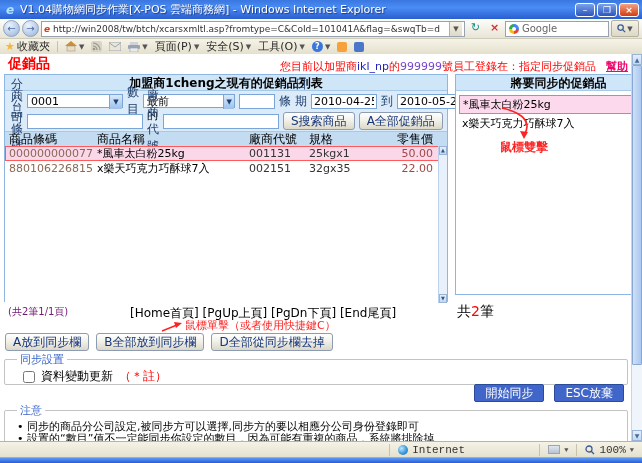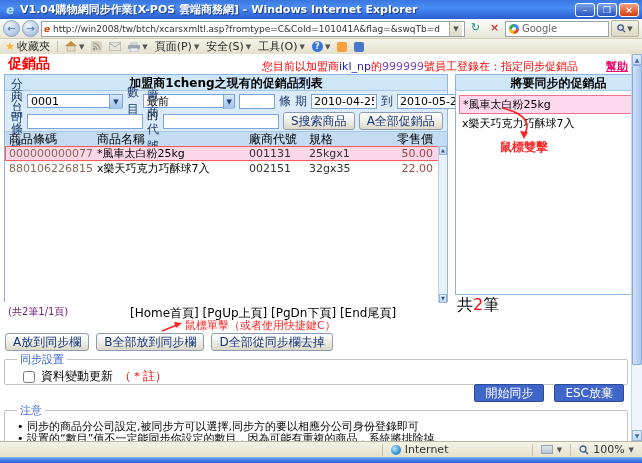--- a/index.html
+++ b/index.html
@@ -5,21 +5,21 @@
   * { box-sizing: border-box; margin: 0; padding: 0; }
   html,body { background:#d8d4c8; }
   body { font-family:"DejaVu Sans","Liberation Sans",sans-serif; }
   .window { position:relative; width:642px; height:463px; background:#fff; overflow:hidden; }
 
   
   .titlebar { position:absolute; top:0; left:0; width:642px; height:19px;
     background:linear-gradient(180deg,#3a77e0 0%,#4a8cf5 40%,#2a5ed0 100%);
     display:flex; align-items:center; padding:0 3px; }
   .ie-icon { width:14px; height:14px; color:#aee2ff; font-weight:bold; font-style:italic; font-size:12px; line-height:14px; text-align:center; }
-  .title-text { color:#fff; font-size:11px; font-weight:bold; text-shadow:1px 1px 1px #1a3c8a; margin-left:3px; flex:1; white-space:nowrap; overflow:hidden; }
+  .title-text { color:#fff; font-size:11px; font-weight:normal; text-shadow:1px 1px 1px #1a3c8a; margin-left:3px; flex:1; white-space:nowrap; overflow:hidden; }
   .tb-btns { display:flex; gap:2px; }
   .tb-btn { width:20px; height:14px; border:1px solid #fff; border-radius:3px; color:#fff; font-size:9px; line-height:12px; text-align:center; }
   .tb-min,.tb-restore { background:linear-gradient(#7aa1e8,#2a55c0); }
   .tb-close { background:linear-gradient(#f3a183,#d53c10); font-weight:bold; }
   .tb-min::after{content:"–";} .tb-restore::after{content:"❐";} .tb-close::after{content:"×";}
 
   
   .addressbar { position:absolute; top:19px; left:0; width:642px; height:20px;
     background:linear-gradient(#fdfdfb,#e8e5d6); display:flex; align-items:center; padding:1px 3px; gap:2px; border-bottom:1px solid #cfccba; }
   .nav-btn { width:17px; height:17px; border-radius:50%; border:1px solid #8fa3c0;
@@ -48,21 +48,21 @@
   .menu-label { font-size:11px;text-align:right; }
   .help-circ { width:11px; height:11px; border-radius:50%; background:#3a77d8; color:#fff; font-size:8px; line-height:11px; text-align:center; font-weight:bold; }
   .sq { width:10px; height:10px; border-radius:2px; display:inline-block; }
 
   
   .viewport { position:absolute; top:54px; left:0; width:642px; height:387px; background:#fff; overflow:hidden; }
   .page-title { position:absolute; left:8px; top:1px; color:#f00; font-weight:bold; font-size:14px; }
   .login-line { position:absolute; right:14px; top:5px; font-size:11px; color:#f00; white-space:nowrap; }
   .login-line .merchant { color:#2222bb; }
   .login-line .empno { color:#7744cc; }
-  .help-link { color:#f0066a; text-decoration:underline; margin-left:28px; font-weight:bold; }
+  .help-link { color:#f0066a; text-decoration:underline; margin-left:10px; font-weight:bold; }
 
   
   .left-panel { position:absolute; left:4px; top:20px; width:444px; height:228px; border:1px solid #8db6e3; background:#fff; }
   .panel-header { height:16px; background:#cfe5f8; border-bottom:1px solid #a8c8e8; font-size:12px; font-weight:bold; text-align:center; line-height:16px; color:#000; }
   .filter-row { height:20px; background:#dcebfa; display:flex; align-items:center; padding:0 6px; gap:4px; font-size:12px; color:#20406e; }
   .fake-select { display:inline-flex; height:14px; border:1px solid #7aa5d8; background:#fff; align-items:flex-start;gap:47px; }
   .sel-text { font-size:11px; line-height:14px; padding:0 3px; color:#000; min-width:30px; }
   .sel-arrow { width:13px; background:linear-gradient(#d9e9fa,#9cc1ea); border-left:1px solid #7aa5d8; font-size:7px; color:#1b3f74; text-align:center; line-height:14px; }
   .ipt { height:15px; border:1px solid #7aa5d8; font-size:11px; padding:0 2px; font-family:inherit; }
   .ipt-sm { width:36px; } .ipt-date { width:66px; text-align:center; } .ipt-md { width:116px; }
@@ -76,21 +76,21 @@
   .grid-row .c-bar { color:#8a6a56; } .grid-row .c-name{ color:#000; } .grid-row .c-ven,.grid-row .c-spec{ color:#333; }
   .grid-row .c-price { color:#a04848; }
   .grid-row.selected { background:#fbd7ea; box-shadow:inset 0 0 0 1px #ff5a5a; }
   .tbl-sb { position:absolute; right:0; top:0; bottom:0; width:9px; background:#e8f0fb; border-left:1px solid #bcd2ec; }
   .tbl-sb .arr { position:absolute; left:0; width:8px; height:9px; background:linear-gradient(#e3eefb,#c3d9f3); border:1px solid #9ab4d8; font-size:5px; color:#33557f; text-align:center; line-height:7px; }
   .tbl-sb .arr.up{top:0;} .tbl-sb .arr.dn{bottom:0;}
 
   
   .pg-summary { position:absolute; left:8px; top:251px; font-size:10px; color:#701a75; }
   .pg-nav { position:absolute; left:130px; top:251px; font-size:12px; color:#000; }
-  .rp-count { position:absolute; left:457px; top:241px; font-size:16px; color:#000; }
+  .rp-count { position:absolute; left:457px; top:249px; font-size:14px; color:#000; }
   .rp-count b { color:#f00; font-weight:normal; }
   .click-anno { position:absolute; left:160px; top:264px; display:flex; align-items:center; color:#ff2222; font-size:11px; gap:1px; }
   .sync-btn-row { position:absolute; left:5px; top:279px; display:flex; gap:7px; align-items:center; }
   .hot-outline { outline:2px solid #ff7a5a; }
   fieldset { border:1px solid #c3c3c3; border-radius:2px; }
   legend { font-size:11px; color:#3a66cc; padding:0 3px; margin-left:4px; }
   .sync-fs { position:absolute; left:4px; top:298px; width:624px; height:33px; padding:1px 8px; }
   .sync-fs .row { display:flex; align-items:center; gap:6px; font-size:12px; color:#000;margin-left:10px; }
   .sync-fs input[type=checkbox]{ width:12px; height:12px; }
   .note-red { color:#f00; }
@@ -109,21 +109,21 @@
   .dbl-anno { position:absolute; left:44px; top:64px; color:#ff2222; font-size:12px; font-weight:bold; }
 
   
   .main-sb { position:absolute; right:0; top:0; width:11px; height:387px; background:#f0f5fc; border-left:1px solid #c6d6ea; }
   .main-sb .arr { position:absolute; left:0; width:10px; height:11px; background:linear-gradient(#e3eefb,#c3d9f3); border:1px solid #9ab4d8; font-size:6px; color:#4a6a9a; text-align:center; line-height:9px; }
   .main-sb .arr.up{top:0;} .main-sb .arr.dn{bottom:0;}
   .main-sb .thumb { position:absolute; left:0; top:11px; width:10px; height:300px; background:linear-gradient(90deg,#cfe0f7,#aac7ef); border:1px solid #88a8d8; border-radius:1px; }
 
   
   .statusbar { position:absolute; top:441px; left:0; width:642px; height:16px;
-    background:linear-gradient(#f5f3e6,#e5e1cf); border-top:1px solid #b8b4a2; display:flex; align-items:center; font-size:11px; color:#333; }
+    background:linear-gradient(#f5f3e6,#e5e1cf); border-top:1px solid #b8b4a2; display:flex; align-items:center; font-size:11px; color:#333;font-family:Liberation Mono, monospace; }
   .sb-left { flex:1; }
   .sb-cell { display:flex; align-items:center; gap:4px; padding:0 8px; height:12px; border-left:1px solid #c6c2ae; white-space:nowrap; }
   .globe { width:10px; height:10px; border-radius:50%; background:radial-gradient(circle at 35% 35%,#bfe6ff,#3a9ad9 55%,#1a6aa8); }
   .mini-pic { width:12px; height:9px; background:linear-gradient(#dfe6ef,#b9c4d2); border:1px solid #9aa6b4; }
   .caret-s { font-size:7px; color:#555; }
   .taskbar-strip { position:absolute; bottom:0; left:0; width:642px; height:6px; background:linear-gradient(#5a9bf7,#2a5cd8); border-top:1px solid #7ab2ff; }
 </style>
 </head>
 <body>
 

